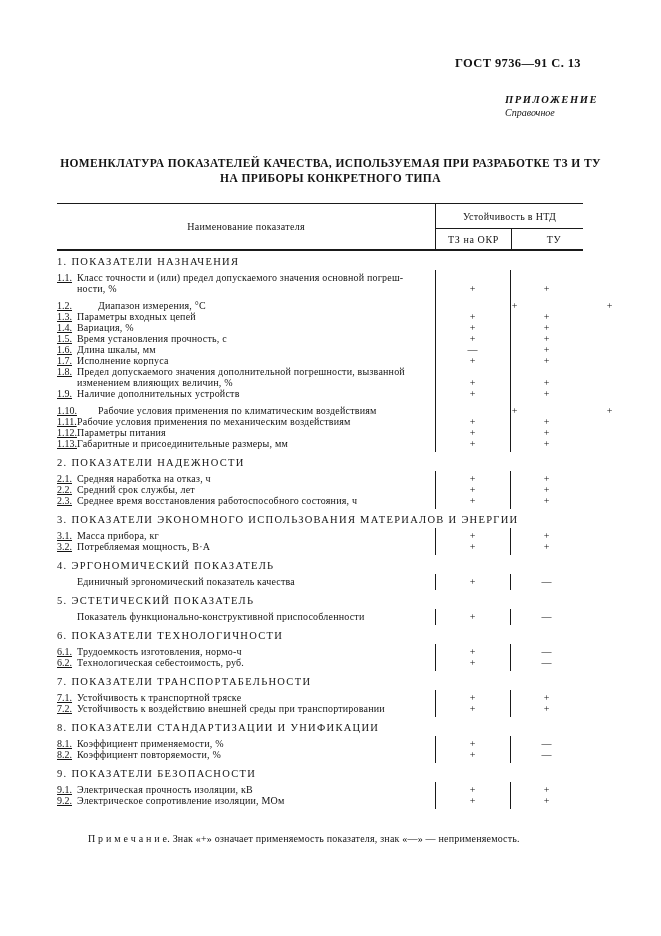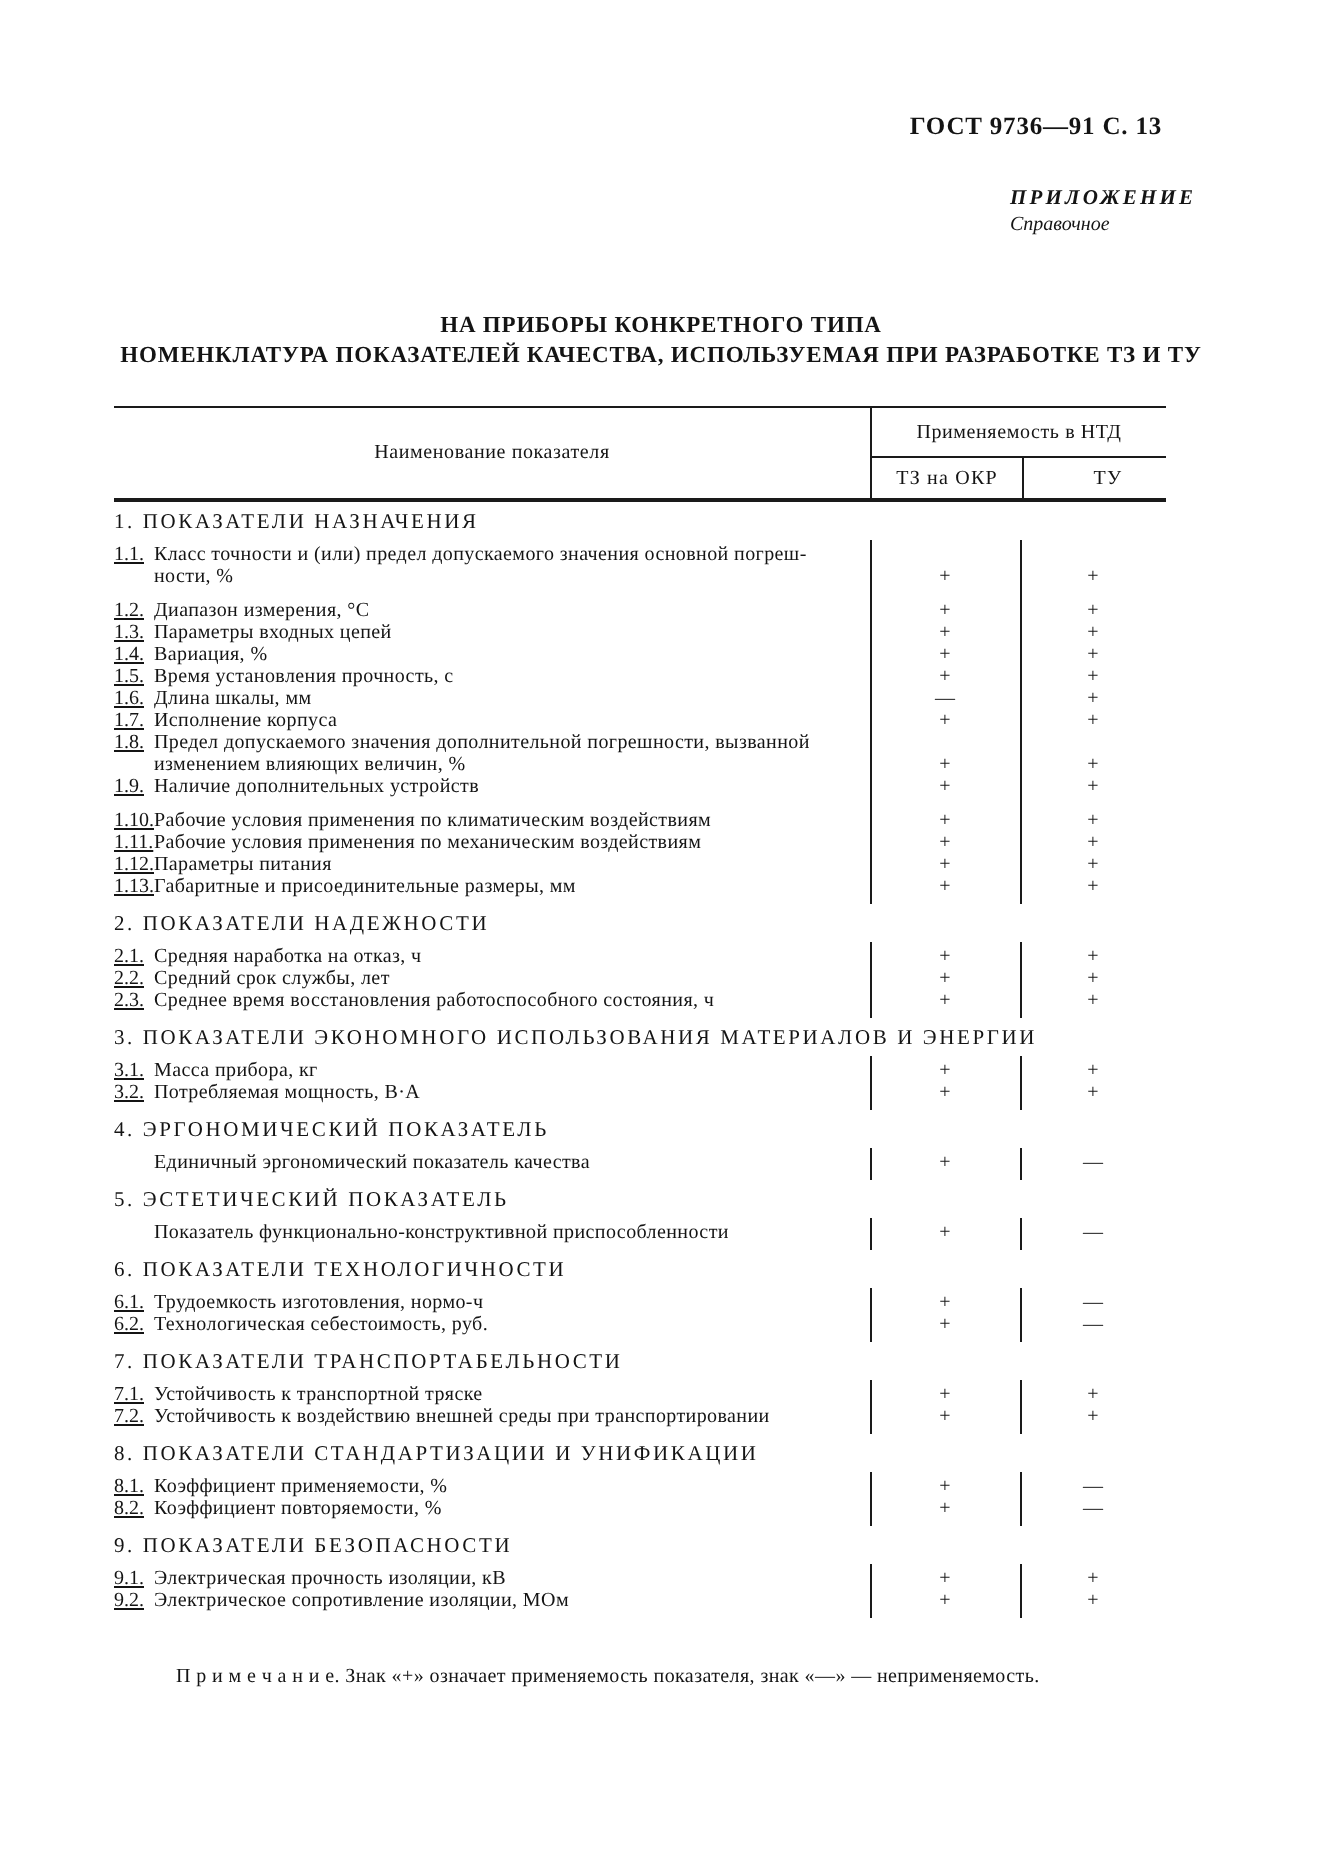--- a/index.html
+++ b/index.html
@@ -94,21 +94,21 @@
     width: 1px;
     background: #1a1a1a;
   }
   .vline.v1 { left: 378px; }
   .vline.v2 { left: 453px; }
   .row {
     display: grid;
     grid-template-columns: 20px 358px 75px 73px;
     line-height: 11px;
   }
-  .row.gap { padding-top: 6px; }
+  .row.gap { padding-top: 6px; gap: 21px; }
   .row .num { align-self: start; white-space: nowrap; text-decoration: underline; }
   .row .name { align-self: end; white-space: pre-line; letter-spacing: 0.2px; padding-right: 6px; }
   .row .val { align-self: end; text-align: center; }
 
   .note {
     position: absolute;
     top: 833px;
     left: 88px;
     width: 520px;
     font-size: 10px;
@@ -121,29 +121,29 @@
 <div class="page">
 
   <div class="standard-ref">ГОСТ 9736—91 С. 13</div>
 
   <div class="appendix">
     <div class="appendix-label">ПРИЛОЖЕНИЕ</div>
     <div class="appendix-type">Справочное</div>
   </div>
 
   <div class="doc-title">
+    <div>НОМЕНКЛАТУРА ПОКАЗАТЕЛЕЙ КАЧЕСТВА, ИСПОЛЬЗУЕМАЯ ПРИ РАЗРАБОТКЕ ТЗ И ТУ</div>
     <div>НА ПРИБОРЫ КОНКРЕТНОГО ТИПА</div>
-    <div>НОМЕНКЛАТУРА ПОКАЗАТЕЛЕЙ КАЧЕСТВА, ИСПОЛЬЗУЕМАЯ ПРИ РАЗРАБОТКЕ ТЗ И ТУ</div>
   </div>
 
   <div class="qtable">
     <div class="thead">
       <div class="th-name">Наименование показателя</div>
       <div class="th-right">
-        <div class="th-group">Применяемость в НТД</div>
+        <div class="th-group">Устойчивость в НТД</div>
         <div class="th-sub">
           <div class="th-cell">ТЗ на ОКР</div>
           <div class="th-cell">ТУ</div>
         </div>
       </div>
     </div>
     <div id="table-body">
         <div class="section-heading">1. ПОКАЗАТЕЛИ НАЗНАЧЕНИЯ</div>
         <div class="rows">
           <div class="vline v1"></div>

